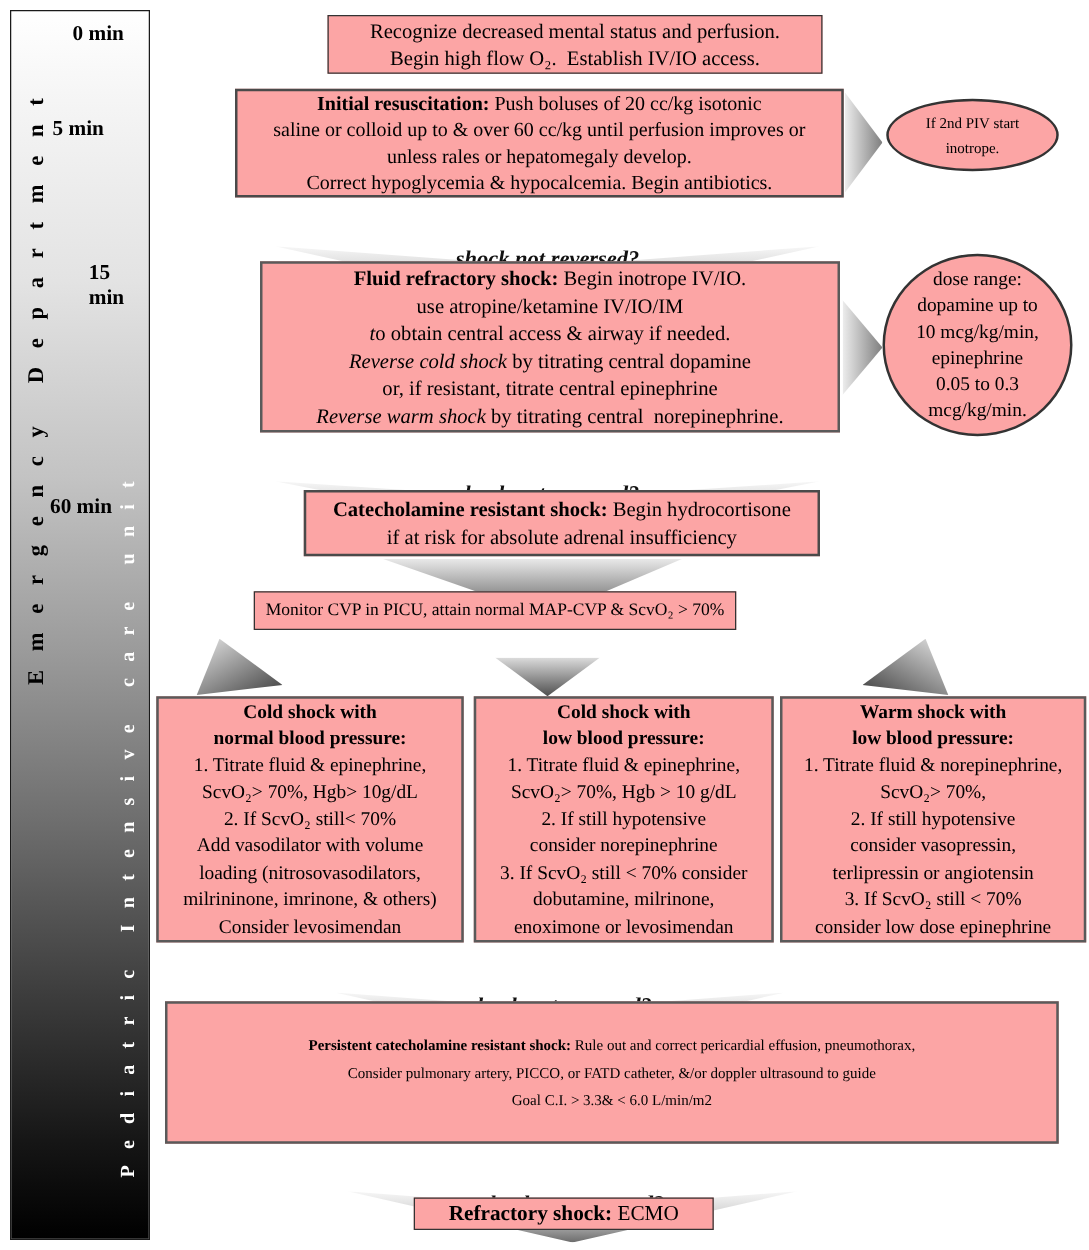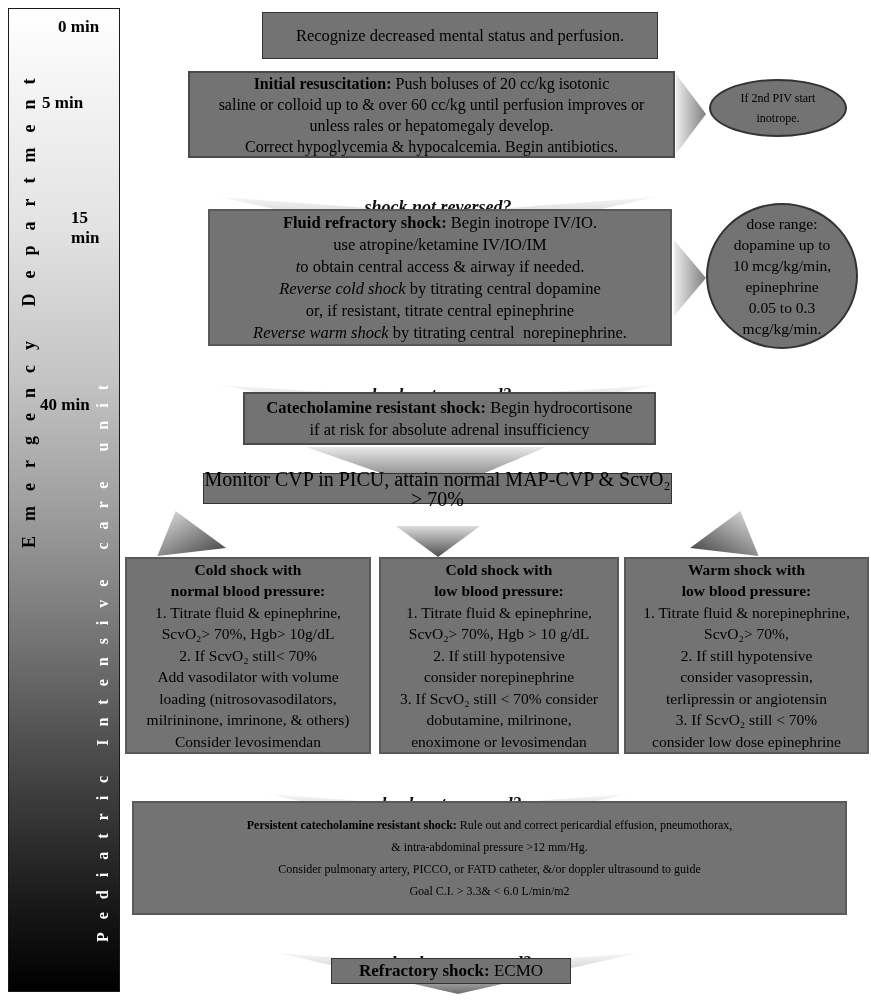--- a/index.html
+++ b/index.html
@@ -1,18 +1,18 @@
 <!DOCTYPE html>
 <html><head>
 <meta charset="utf-8">
 <style>
   html,body{margin:0;padding:0;background:#ffffff;}
   .stage{position:relative;width:871px;height:1000px;background:#ffffff;overflow:hidden;
          font-family:"Liberation Serif","DejaVu Serif",serif;color:#000;}
-  .box{position:absolute;background:#737373;border:2px solid #4a4a4a;
+  .box{position:absolute;background:#fca5a5;border:2px solid #4a4a4a;
        display:flex;flex-direction:column;justify-content:center;align-items:center;
        text-align:center;box-sizing:border-box;}
   .thin{border-width:1px;border-color:#333;}
   .ln{white-space:pre-wrap;}
   .b{font-weight:bold;}
   .i{font-style:italic;}
   .oval{border-radius:50%;border-width:2px;}
   
   .chevron{position:absolute;margin-top:37px;}
   .chev-shape{position:absolute;left:0;top:0;width:100%;height:100%;
@@ -47,27 +47,28 @@
 </style>
 </head>
 <body>
 
 <div class="stage">
 
   <div class="sidebar">
     <span class="tmark" style="left:49px;top:8px;">0 min</span>
     <span class="tmark" style="left:33px;top:84px;">5 min</span>
     <span class="tmark" style="left:30px;top:199px;margin-left:32px;">15 min</span>
-    <span class="tmark" style="left:31px;top:386px;">40 min</span>
+    <span class="tmark" style="left:31px;top:386px;">60 min</span>
     <div class="vtext vtext-ed">Emergency Department</div>
     <div class="vtext vtext-picu">Pediatric Intensive care unit</div>
   </div>
 
   <div class="box thin" style="left:262px;top:12px;width:396px;height:47px;font-size:16.5px;line-height:22px;">
       <div class="ln"><span>Recognize decreased mental status and perfusion.</span></div>
+      <div class="ln"><span>Begin high flow O₂.  Establish IV/IO access.</span></div>
     </div>
 
   <div class="box" style="left:188px;top:71px;width:487px;height:87px;font-size:16px;line-height:21px;">
       <div class="ln"><span class="b">Initial resuscitation:</span><span> Push boluses of 20 cc/kg isotonic</span></div>
       <div class="ln"><span>saline or colloid up to &amp; over 60 cc/kg until perfusion improves or</span></div>
       <div class="ln"><span>unless rales or hepatomegaly develop.</span></div>
       <div class="ln"><span>Correct hypoglycemia &amp; hypocalcemia. Begin antibiotics.</span></div>
     </div>
 
   <div class="arrow arrow-right" style="left:676px;top:74px;width:30px;height:80px;"></div>
@@ -107,21 +108,21 @@
     <div class="chev-label">shock not reversed?</div>
   </div>
 
   <div class="box" style="left:243px;top:392px;width:413px;height:53px;font-size:16.5px;line-height:22px;">
       <div class="ln"><span class="b">Catecholamine resistant shock:</span><span> Begin hydrocortisone</span></div>
       <div class="ln"><span>if at risk for absolute adrenal insufficiency</span></div>
     </div>
 
   <div class="arrow arrow-down-big" style="left:306px;top:447px;width:240px;height:46px;"></div>
 
-  <div class="box thin" style="left:203px;top:473px;width:469px;height:31px;font-size:20px;line-height:20px;">
+  <div class="box thin" style="left:203px;top:473px;width:386px;height:31px;font-size:14px;line-height:20px;">
       <div class="ln"><span>Monitor CVP in PICU, attain normal MAP-CVP &amp; ScvO₂ &gt; 70%</span></div>
     </div>
 
   <div class="arrow fan-l" style="left:156px;top:511px;width:70px;height:45px;"></div>
   <div class="arrow fan-c" style="left:396px;top:526px;width:84px;height:31px;"></div>
   <div class="arrow fan-r" style="left:690px;top:511px;width:70px;height:45px;"></div>
 
   <div class="box" style="left:125px;top:557px;width:246px;height:197px;font-size:15.5px;line-height:21.5px;border-color:#5a5a5a;">
       <div class="ln"><span class="b">Cold shock with</span></div>
       <div class="ln"><span class="b">normal blood pressure:</span></div>
@@ -156,21 +157,20 @@
       <div class="ln"><span>consider low dose epinephrine</span></div>
     </div>
 
   <div class="chevron" style="left:268px;top:757px;width:360px;height:40px;">
     <div class="chev-shape"></div>
     <div class="chev-label">shock not reversed?</div>
   </div>
 
   <div class="box" style="left:132px;top:801px;width:715px;height:114px;font-size:12px;line-height:22px;border-color:#5a5a5a;">
       <div class="ln"><span class="b">Persistent catecholamine resistant shock:</span><span> Rule out and correct pericardial effusion, pneumothorax,</span></div>
-      <div class="ln"><span>&amp; intra-abdominal pressure &gt;12 mm/Hg.</span></div>
       <div class="ln"><span>Consider pulmonary artery, PICCO, or FATD catheter, &amp;/or doppler ultrasound to guide</span></div>
       <div class="ln"><span>Goal C.I. &gt; 3.3&amp; &lt; 6.0 L/min/m2</span></div>
     </div>
 
   <div class="chevron" style="left:278px;top:916px;width:360px;height:41px;">
     <div class="chev-shape"></div>
     <div class="chev-label">shock not reversed?</div>
   </div>
 
   <div class="box thin" style="left:331px;top:958px;width:240px;height:26px;font-size:17px;line-height:22px;">

